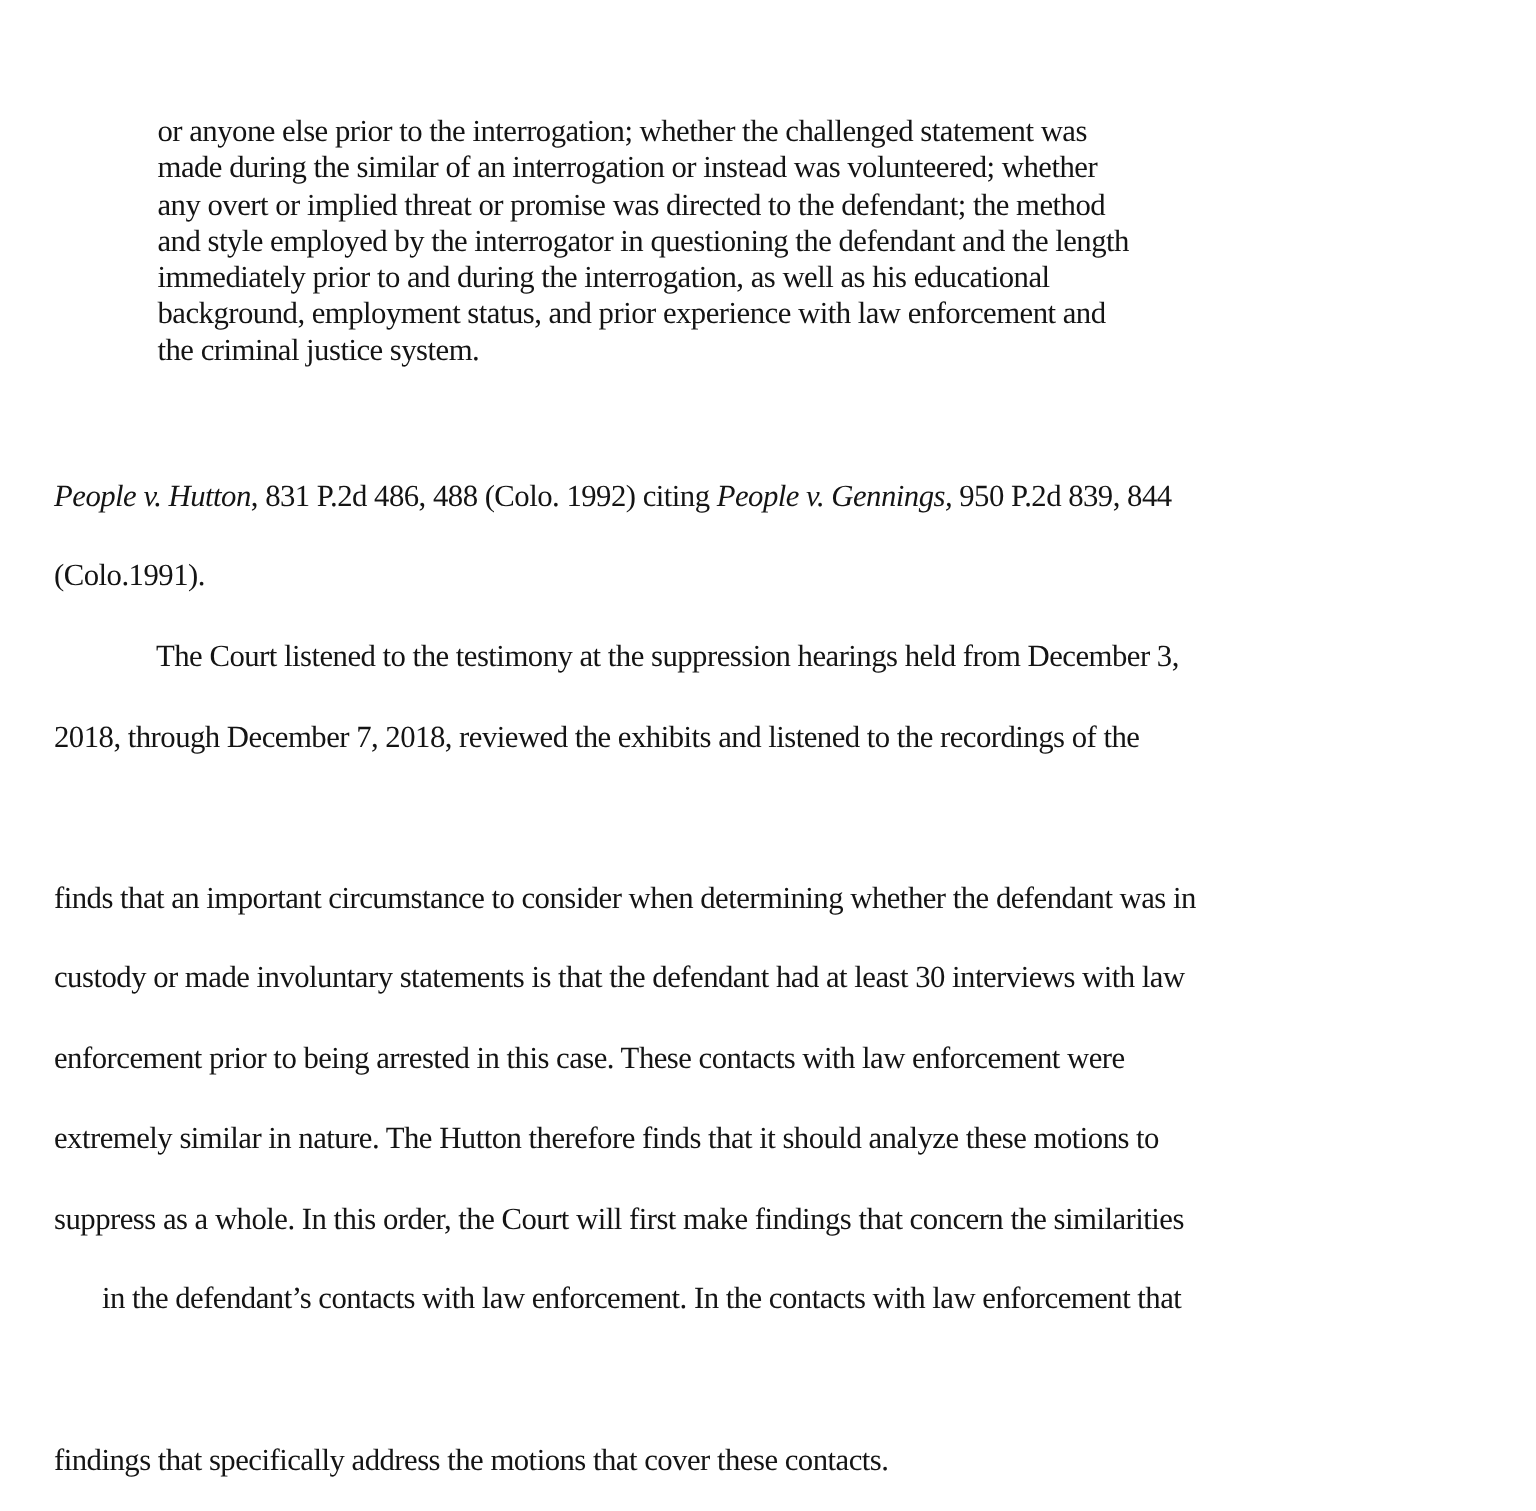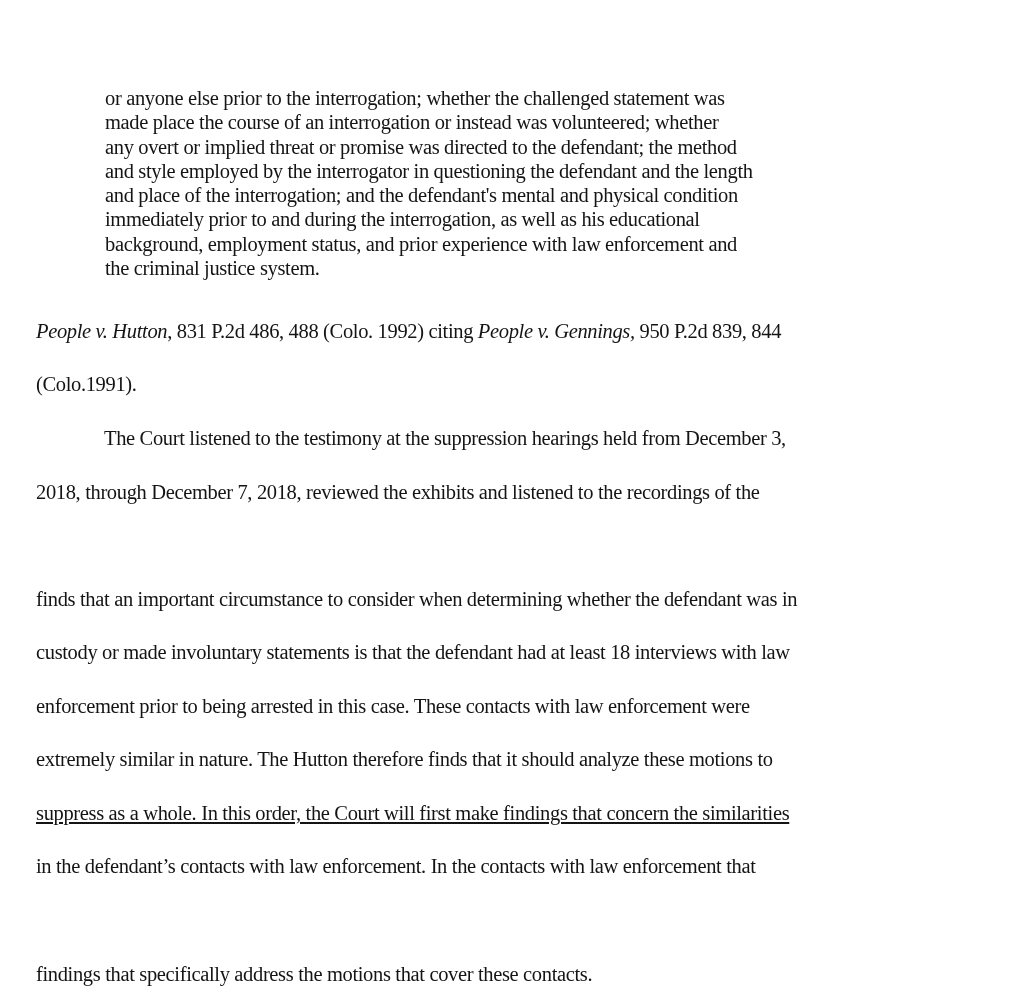--- a/index.html
+++ b/index.html
@@ -24,21 +24,20 @@
     }
     .block-quote {
       position: absolute;
       left: 105px;
       top: 76px;
       width: 800px;
       font-size: 20.5px;
       line-height: 24.3px;
       letter-spacing: -0.35px;
       word-spacing: 0px;
-      margin-top: 10px;
     }
     .bq-line {
       display: block;
       white-space: nowrap;
       height: 24.3px;
     }
     .ds-line {
       position: absolute;
       left: 36px;
       white-space: nowrap;
@@ -53,36 +52,35 @@
       font-style: italic;
     }
   </style>
 </head>
 <body>
 
 <div class="page">
 
   <div class="block-quote">
     <span class="bq-line">or anyone else prior to the interrogation; whether the challenged statement was</span>
-    <span class="bq-line">made place the course of an interrogation or instead was volunteered; whether</span>
+    <span class="bq-line">made during the similar of an interrogation or instead was volunteered; whether</span>
     <span class="bq-line">any overt or implied threat or promise was directed to the defendant; the method</span>
     <span class="bq-line">and style employed by the interrogator in questioning the defendant and the length</span>
-    <span class="bq-line">and place of the interrogation; and the defendant's mental and physical condition</span>
     <span class="bq-line">immediately prior to and during the interrogation, as well as his educational</span>
     <span class="bq-line">background, employment status, and prior experience with law enforcement and</span>
     <span class="bq-line">the criminal justice system.</span>
   </div>
 
   <div class="ds-line" style="top:319px;"><i>People v. Hutton</i><span>, 831 P.2d 486, 488 (Colo. 1992) citing </span><i>People v. Gennings,</i><span> 950 P.2d 839, 844</span></div>
 
   <div class="ds-line" style="top:372px;">(Colo.1991).</div>
 
   <div class="ds-line indent" style="top:426px;font-family:Liberation Serif, serif;">The Court listened to the testimony at the suppression hearings held from December 3,</div>
   <div class="ds-line" style="top:480px;">2018, through December 7, 2018, reviewed the exhibits and listened to the recordings of the</div>
   <div class="ds-line" style="top:587px;">finds that an important circumstance to consider when determining whether the defendant was in</div>
-  <div class="ds-line" style="top:640px;">custody or made involuntary statements is that the defendant had at least 18 interviews with law</div>
+  <div class="ds-line" style="top:640px;">custody or made involuntary statements is that the defendant had at least 30 interviews with law</div>
   <div class="ds-line" style="top:694px;">enforcement prior to being arrested in this case.  These contacts with law enforcement were</div>
   <div class="ds-line" style="top:747px;">extremely similar in nature.  The Hutton therefore finds that it should analyze these motions to</div>
-  <div class="ds-line" style="top:801px;text-decoration:underline;">suppress as a whole.  In this order, the Court will first make findings that concern the similarities</div>
-  <div class="ds-line" style="top:854px;">in the defendant’s contacts with law enforcement.  In the contacts with law enforcement that</div>
+  <div class="ds-line" style="top:801px;">suppress as a whole.  In this order, the Court will first make findings that concern the similarities</div>
+  <div class="ds-line" style="top:854px;margin-left:32px;">in the defendant’s contacts with law enforcement.  In the contacts with law enforcement that</div>
   <div class="ds-line" style="top:962px;">findings that specifically address the motions that cover these contacts.</div>
 
 </div>
 
 </body></html>

